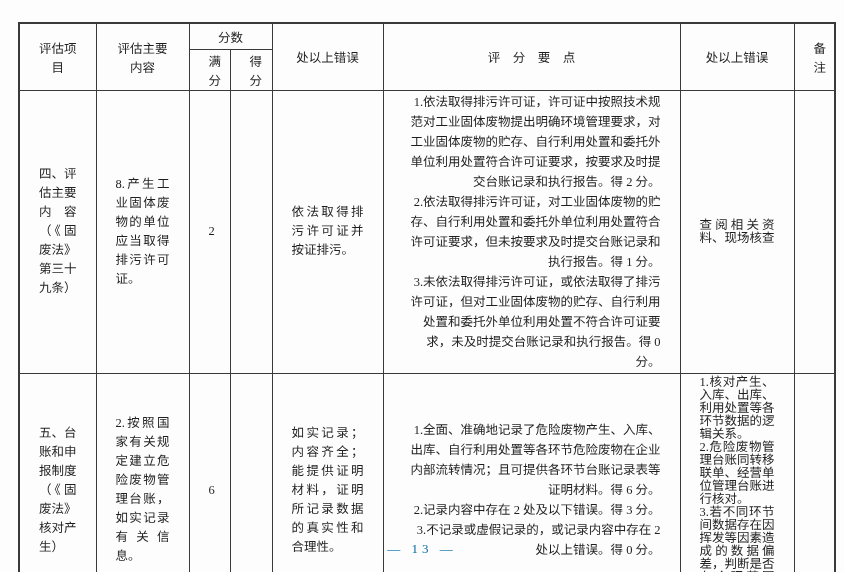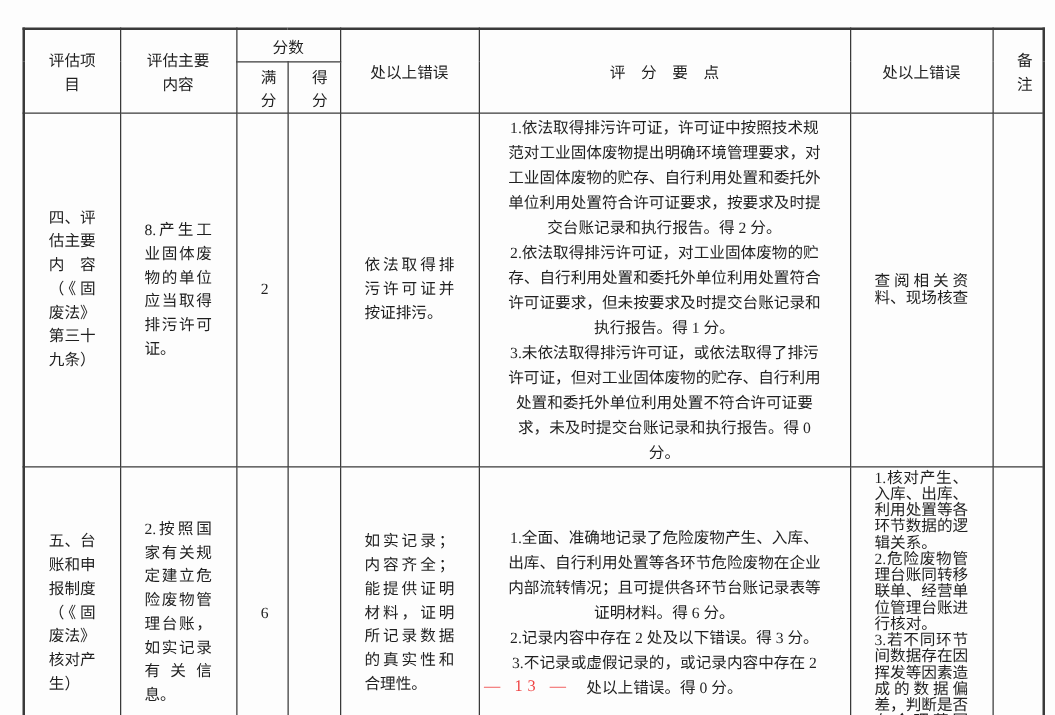--- a/index.html
+++ b/index.html
@@ -38,21 +38,21 @@
   tbody tr.r2 { height: 235px; }
 
   td.c-item, td.c-content, td.c-standard {
     text-align: justify;
     font-size: 12px;
     line-height: 19px;
     padding: 1px 3px;
   }
   td.c-score { text-align: center; font-size: 12.5px; }
   td.c-points {
-    text-align: center;
+    text-align: right;
     font-size: 12px;
     line-height: 20px;
     white-space: pre-wrap;
     padding: 1px 4px;
   }
   td.c-method {
     text-align: justify;
     font-size: 12px;
     line-height: 13px;
     white-space: pre-wrap;
@@ -62,21 +62,21 @@
   td.c-remark { }
 
   .footer {
     position: absolute;
     left: 0;
     top: 541px;
     width: 100%;
     text-align: center;
     font-size: 13px;
     letter-spacing: 4px;
-    color: #ef4444;
+    color: #0369a1;
   }
 </style>
 </head>
 <body>
 
 <div class="page">
 
   <table class="eval">
     <colgroup>
       <col style="width:77px">

